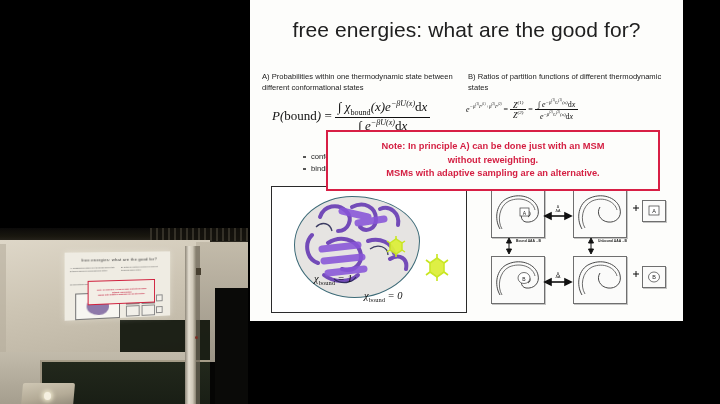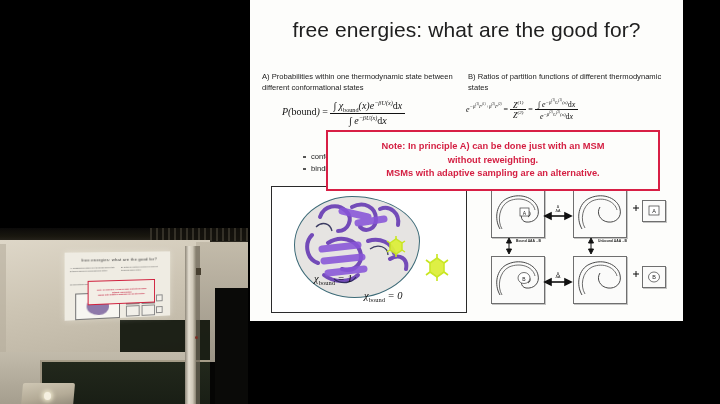--- a/index.html
+++ b/index.html
@@ -56,21 +56,21 @@
   
   #slide{position:absolute;left:250px;top:0;width:433px;height:321px;background:#fdfdfb;overflow:hidden;}
   .slide-title{position:absolute;left:0;top:18px;width:433px;text-align:center;
     font-size:21px;color:#202020;font-family:"Liberation Sans",sans-serif;font-weight:normal;letter-spacing:.1px;}
 
   .col{position:absolute;font-size:7.6px;color:#1b1b1b;line-height:1.42;}
   .colA{left:12px;top:72px;width:196px;}
   .colB{left:218px;top:72px;width:206px;}
 
   .eq{font-family:"Liberation Serif",serif;font-style:italic;color:#111;}
-  .eqA{position:absolute;left:32px;top:99px;font-size:10px;}
+  .eqA{position:absolute;left:22px;top:99px;font-size:13px;}
   .eqB{position:absolute;left:216px;top:98px;font-size:8px;}
   .frac{display:inline-block;vertical-align:middle;text-align:center;}
   .frac .num{display:block;padding:0 3px;border-bottom:1px solid #111;white-space:nowrap;}
   .frac .den{display:block;padding:0 3px;white-space:nowrap;}
   sub,sup{font-size:.62em;}
   .up{font-style:normal;}
 
   .bullets{position:absolute;left:12px;top:143px;width:120px;font-size:7.6px;color:#1b1b1b;line-height:1.62;}
   .bullets li{list-style:none;position:relative;padding-left:9px;white-space:nowrap;overflow:hidden;}
   .bullets li:before{content:"";position:absolute;left:1px;top:5px;width:2.5px;height:2.5px;background:#555;}

